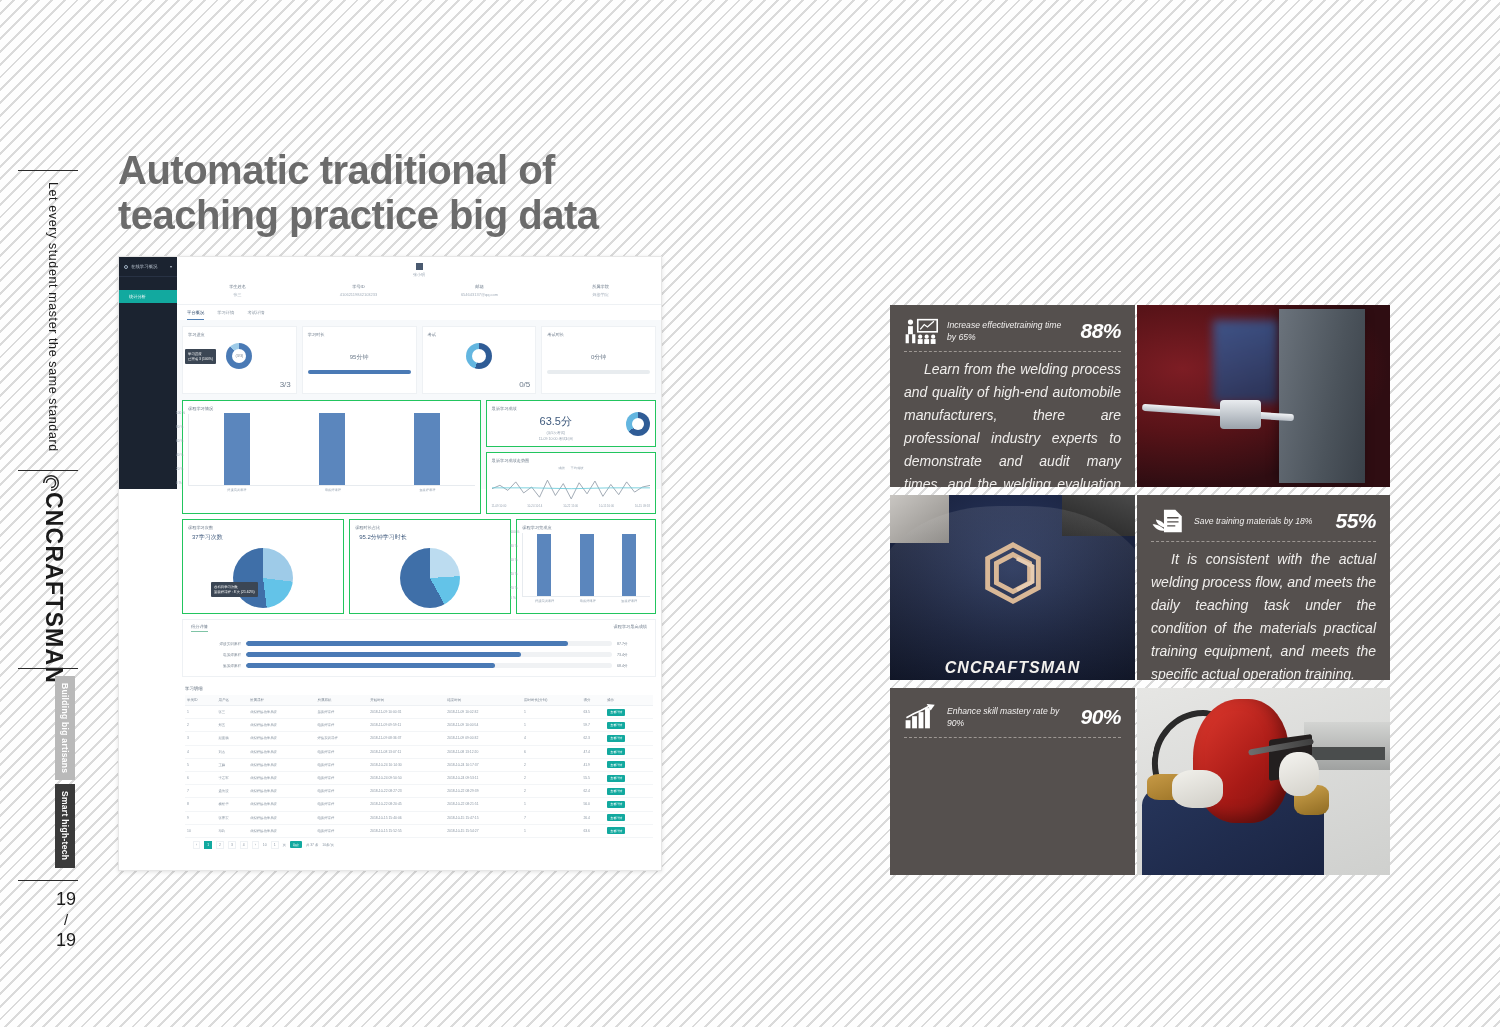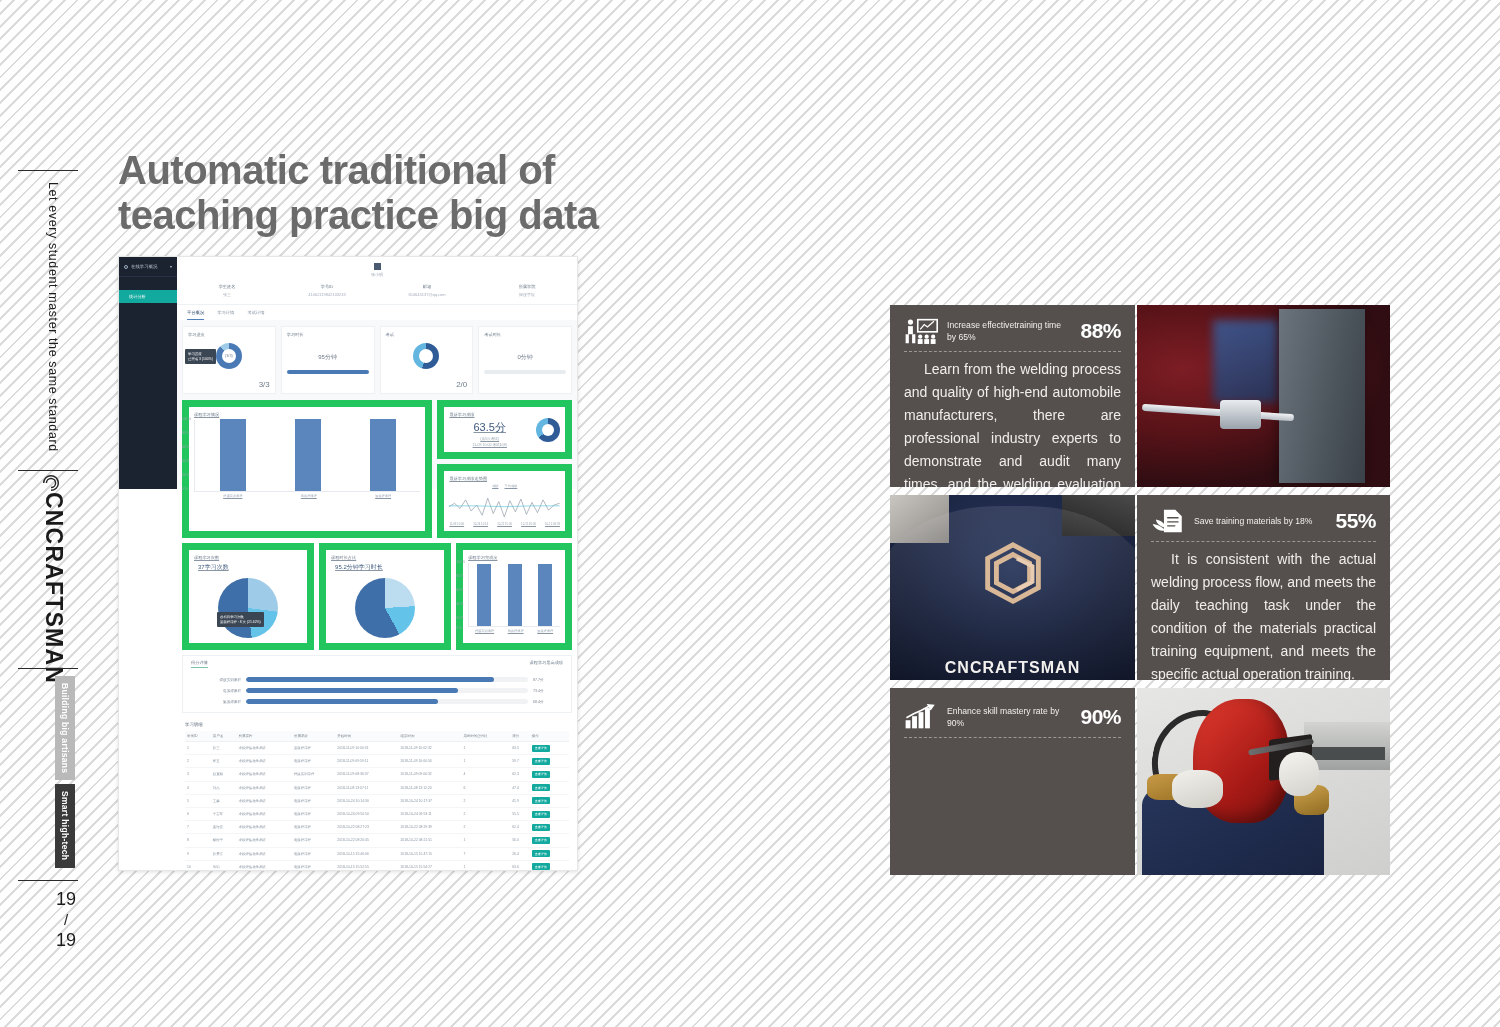--- a/index.html
+++ b/index.html
@@ -53,21 +53,21 @@
   
   .headline {
     position:absolute; left:118px; top:148px; width:490px;
     font-size:40px; font-weight:bold; line-height:1.12;
     color:#6b6b6b; letter-spacing:-0.5px;
   }
   .headline .l2 { display:block; }
 
   
   .dash {
-    position:absolute; left:118px; top:256px; width:460px; height:615px;
+    position:absolute; left:118px; top:256px; width:544px; height:615px;
     background:#ffffff; border:1px solid #e6e6e6;
     box-shadow:0 1px 4px rgba(0,0,0,.12);
     overflow:hidden; font-size:4px; color:#8a96a3;
   }
   .dash-top { position:relative; height:232px; display:flex; }
   .dash-side { width:58px; background:#1b2330; color:#b9c3cf; flex:none; }
   .dash-side-head {
     height:20px; display:flex; align-items:center; gap:3px;
     padding:0 5px; font-size:4.4px; border-bottom:1px solid #283244;
   }
@@ -98,21 +98,21 @@
   .stat-bignum { position:absolute; right:5px; bottom:4px; font-size:8px; color:#6d7b8b; }
   .bar-line { height:3.5px; border-radius:2px; background:#e8ecef; margin-top:16px; overflow:hidden; }
   .bar-line > i { display:block; height:100%; background:#4a7ab5; }
   .center-txt { text-align:center; font-size:6px; color:#6d7b8b; margin-top:16px; }
   .tooltip-dark {
     position:absolute; background:#3b4654; color:#fff; font-size:3.4px;
     padding:2.5px 3px; line-height:1.5; border-radius:1px; z-index:5; white-space:nowrap;
   }
 
   .dash-mid { display:flex; gap:5px; padding:0 5px 5px; }
-  .panel { background:#fff; border:7px solid #22c55e; padding:5px;text-decoration:underline; }
+  .panel { background:#fff; border:1px solid #22c55e; padding:5px; }
   .panel-title { font-size:4.2px; color:#6d7b8b; margin-bottom:3px; }
   .vbars { display:flex; align-items:flex-end; justify-content:space-around; height:72px; border-left:0.6px solid #e7ebef; border-bottom:0.6px solid #e7ebef; position:relative; }
   .vbars .ytick { position:absolute; left:-13px; font-size:3.2px; color:#9aa6b3; }
   .vbar { width:26px; background:#5b86bd; }
   .xlabels { display:flex; justify-content:space-around; margin-top:2px; }
   .xlabels span { font-size:3.2px; color:#9aa6b3; }
 
   .score-big { font-size:11px; color:#3f5a7d; text-align:center; }
   .score-sub { font-size:3.6px; color:#9aa6b3; text-align:center; margin-top:2px; }
   .spark { height:34px; position:relative; }
@@ -132,21 +132,21 @@
   table { width:100%; border-collapse:collapse; }
   th { font-size:3.5px; color:#7b8794; font-weight:normal; text-align:left; padding:3px 2px; background:#fafbfc; border-bottom:0.6px solid #eef1f4; }
   td { font-size:3.4px; color:#8a96a3; padding:2.6px 2px; border-bottom:0.6px solid #f3f5f7; }
   .op-btn { display:inline-block; background:#12a99f; color:#fff; font-size:3px; padding:1.5px 3px; border-radius:1px; }
   .pager { display:flex; align-items:center; gap:4px; padding:3px 8px 6px; font-size:3.4px; color:#8a96a3; }
   .pg { min-width:7px; text-align:center; padding:1px 2px; border:0.6px solid #eef1f4; }
   .pg.on { background:#12a99f; color:#fff; border-color:#12a99f; }
 
   
   .grid { position:absolute; left:890px; top:305px; width:500px; height:570px; }
-  .cell { position:absolute; background:#55504e; overflow:hidden; }
+  .cell { position:absolute; background:#55504e; overflow:hidden;font-style:italic; }
   .cell.photo { background:#8a8a8a; }
   .c1 { left:0;   top:0;   width:245px; height:182px; }
   .c2 { left:247px;top:0;   width:253px; height:182px; }
   .c3 { left:0;   top:190px;width:245px; height:185px; }
   .c4 { left:247px;top:190px;width:253px; height:185px; }
   .c5 { left:0;   top:383px;width:245px; height:187px; }
   .c6 { left:247px;top:383px;width:253px; height:187px; }
 
   .card-inner { padding:13px 14px 12px; color:#fff; }
   .card-head { display:flex; align-items:center; gap:9px; }
@@ -304,21 +304,21 @@
           <div class="stat-title">学习时长</div>
           <div class="center-txt">95分钟</div>
           <div class="bar-line" style="margin-top:8px">
               <i style="width:100%"></i>
             </div>
         </div>
 
         <div class="stat-card">
           <div class="stat-title">考试</div>
           <div class="donut" style="background:conic-gradient(#2f5c96 0 55%, #63b6e0 55% 100%)"></div>
-          <div class="stat-bignum">2/0</div>
+          <div class="stat-bignum">0/5</div>
         </div>
 
         <div class="stat-card">
           <div class="stat-title">考试时长</div>
           <div class="center-txt">0分钟</div>
           <div class="bar-line" style="margin-top:8px">
               <i style="width:0%"></i>
             </div>
         </div>
       </div>

